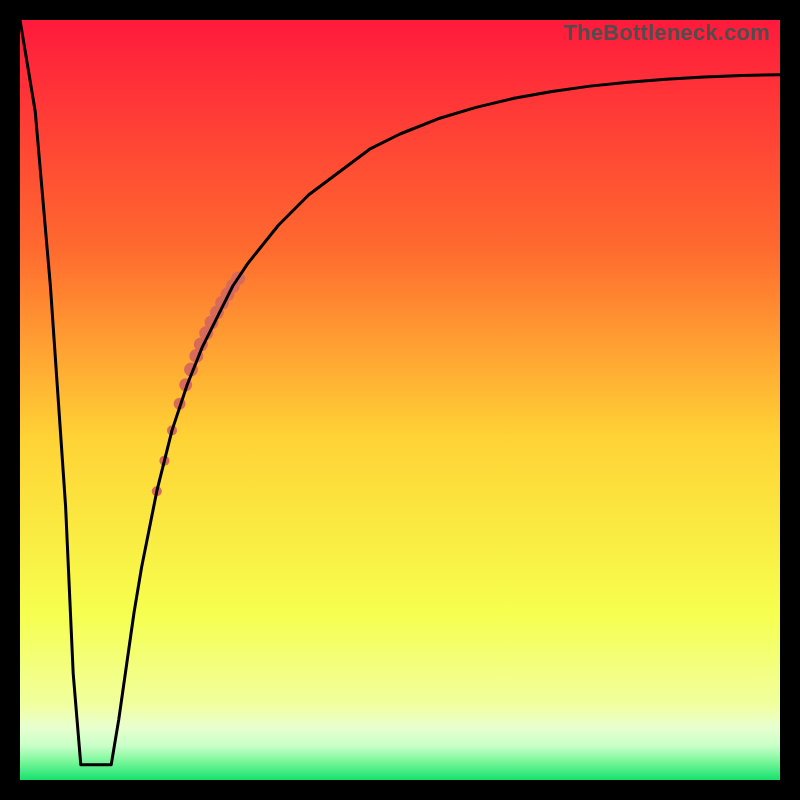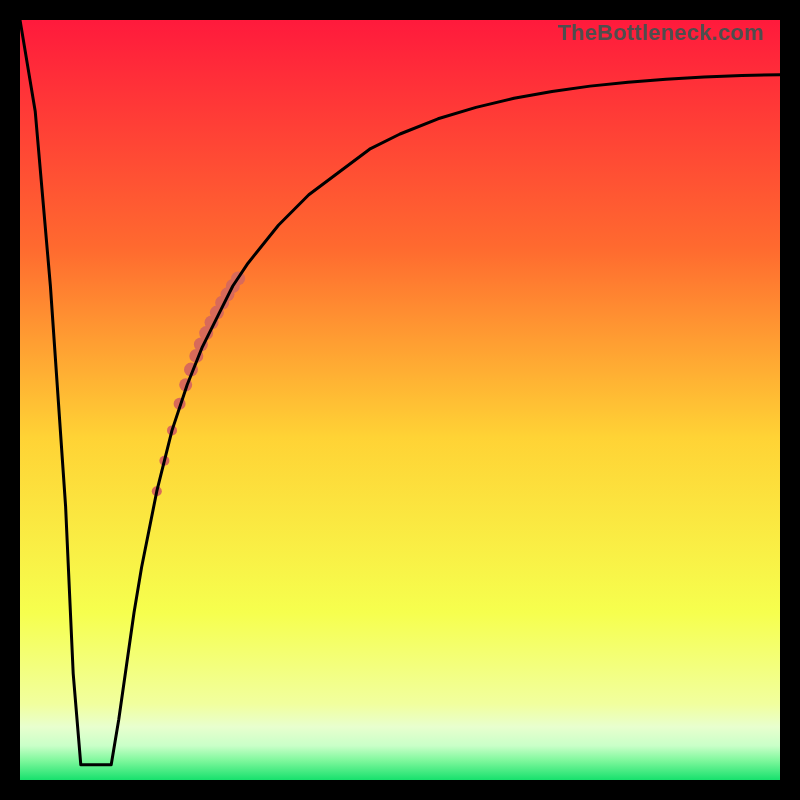--- a/index.html
+++ b/index.html
@@ -14,21 +14,21 @@
     position: absolute;
     left: 20px;
     top: 20px;
     width: 760px;
     height: 760px;
     overflow: hidden;
   }
   .watermark {
     position: absolute;
     top: 0px;
-    right: 16px;
+    right: 10px;
     font-family: Arial, Helvetica, sans-serif;
     font-size: 22px;
     font-weight: 600;
     color: #4e4e4e;
     letter-spacing: 0.2px;
     z-index: 50;
     user-select: none;
   }
 </style>
 </head>

